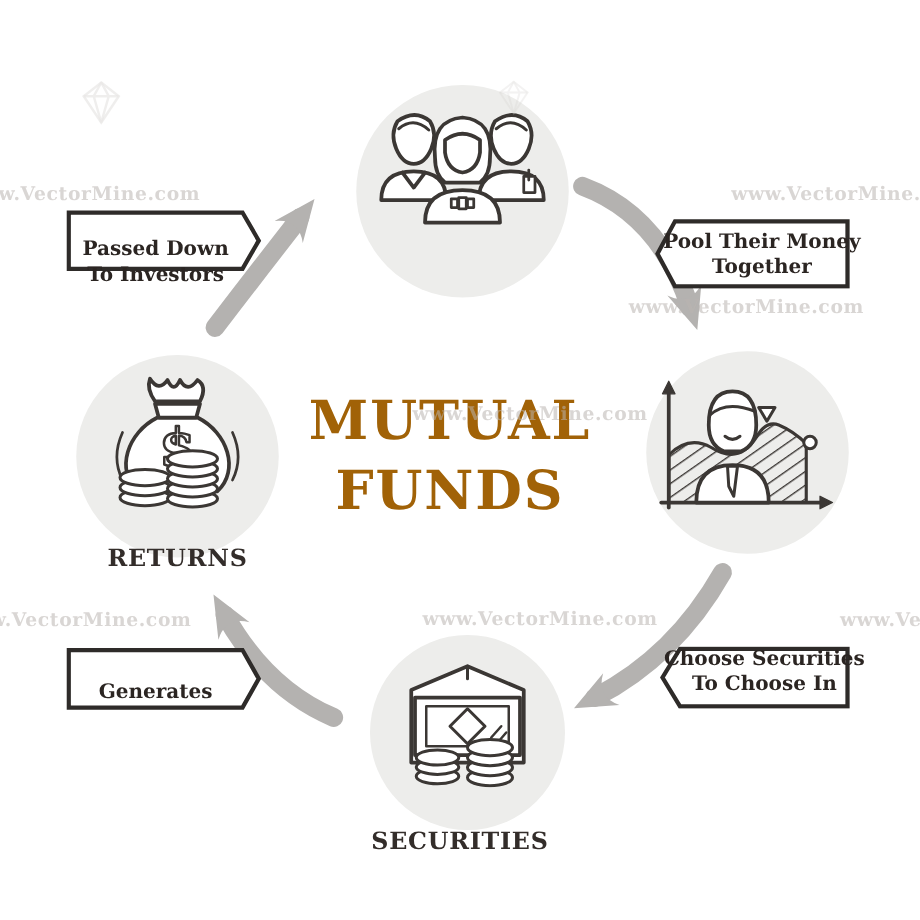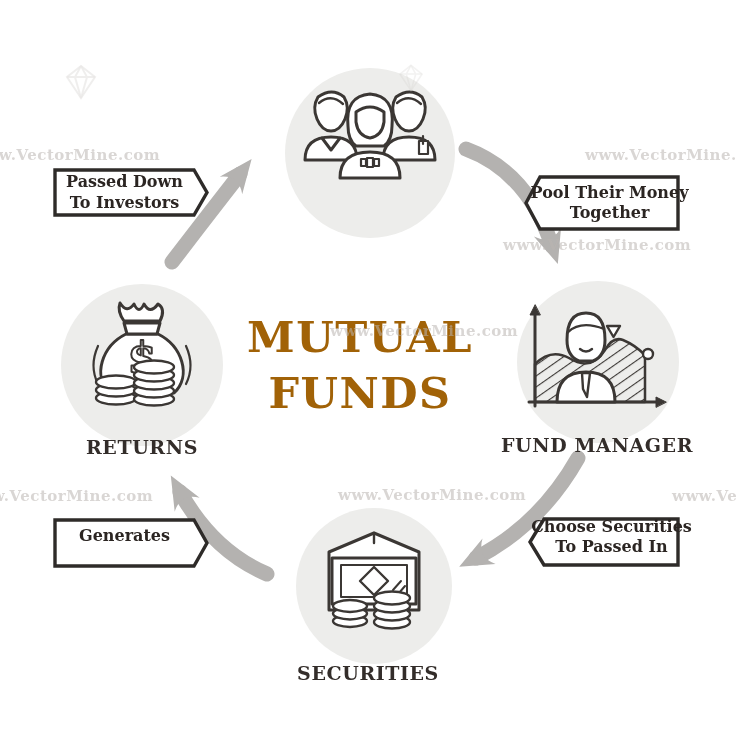--- a/index.html
+++ b/index.html
@@ -23,21 +23,21 @@
 
   
   .flow-label{position:absolute;}
   .flow-label svg{position:absolute;left:0;top:0;}
   .flow-text{
     position:absolute;left:0;top:0;width:100%;height:100%;
     display:flex;flex-direction:column;align-items:center;justify-content:center;
     font-weight:bold;font-size:16px;line-height:1.28;color:#2b2522;text-align:center;
     white-space:nowrap;
   }
-  .flow-label.tip-right .flow-text{padding-right:13px;box-sizing:border-box;}
+  .flow-label.tip-right .flow-text{padding-right:13px;box-sizing:border-box;margin-top:17px;}
   .flow-label.tip-left  .flow-text{padding-left:15px;box-sizing:border-box;}
 
   
   .wm{
     position:absolute;font-weight:bold;font-size:15px;letter-spacing:0.5px;
     color:rgba(185,181,176,0.55);pointer-events:none;z-index:40;white-space:nowrap;
   }
   .wm-gem{position:absolute;pointer-events:none;z-index:40;opacity:0.45;}
 </style>
 </head>
@@ -143,21 +143,20 @@
         <ellipse cx="46" cy="90" rx="20" ry="6.5"></ellipse>
         <ellipse cx="84" cy="107" rx="20" ry="6.5"></ellipse>
         <ellipse cx="84" cy="99" rx="20" ry="6.5"></ellipse>
         <ellipse cx="84" cy="91" rx="20" ry="6.5"></ellipse>
         <ellipse cx="84" cy="83" rx="20" ry="6.5"></ellipse>
         <ellipse cx="84" cy="75" rx="20" ry="6.5"></ellipse>
       </g>
     </g>
   </svg>
 
-  <div class="node-label" style="left:497px;top:434px;z-index:12;">FUND MANAGER</div>
   <div class="node-label" style="left:268px;top:662px;z-index:12;">SECURITIES</div>
   <div class="node-label" style="left:42px;top:436px;z-index:12;">RETURNS</div>
 
   <div id="title" style="z-index:12;">
     <div>MUTUAL</div>
     <div>FUNDS</div>
   </div>
 
   <div class="flow-label tip-right" style="left:53px;top:168px;width:156px;height:49px;z-index:14;">
     <svg width="156" height="49" viewBox="0 0 156 49">
@@ -178,21 +177,21 @@
       <span>Together</span>
     </div>
   </div>
 
   <div class="flow-label tip-left" style="left:528px;top:517px;width:152px;height:40px;z-index:14;">
     <svg width="152" height="50" viewBox="0 0 152 50">
       <polygon points="16,2 150,2 150,48 16,48 2,25" fill="#ffffff" stroke="#2e2b29" stroke-width="3.4" stroke-linejoin="miter"></polygon>
     </svg>
     <div class="flow-text">
       <span>Choose Securities</span>
-      <span>To Passed In</span>
+      <span>To Choose In</span>
     </div>
   </div>
 
   <div class="flow-label tip-right" style="left:53px;top:518px;width:156px;height:36px;z-index:14;">
     <svg width="156" height="50" viewBox="0 0 156 50">
       <polygon points="2,2 141,2 154,25 141,48 2,48" fill="#ffffff" stroke="#2e2b29" stroke-width="3.4" stroke-linejoin="miter"></polygon>
     </svg>
     <div class="flow-text">
       <span>Generates</span>
       <span></span>

